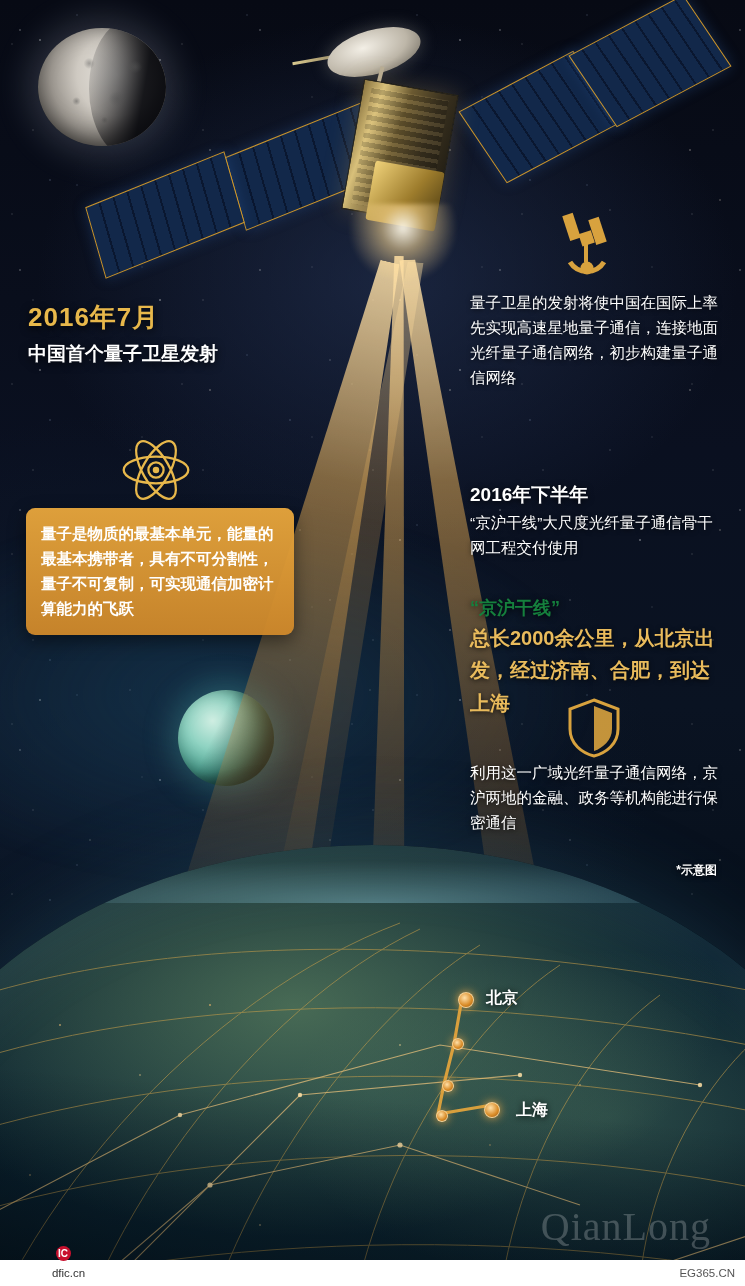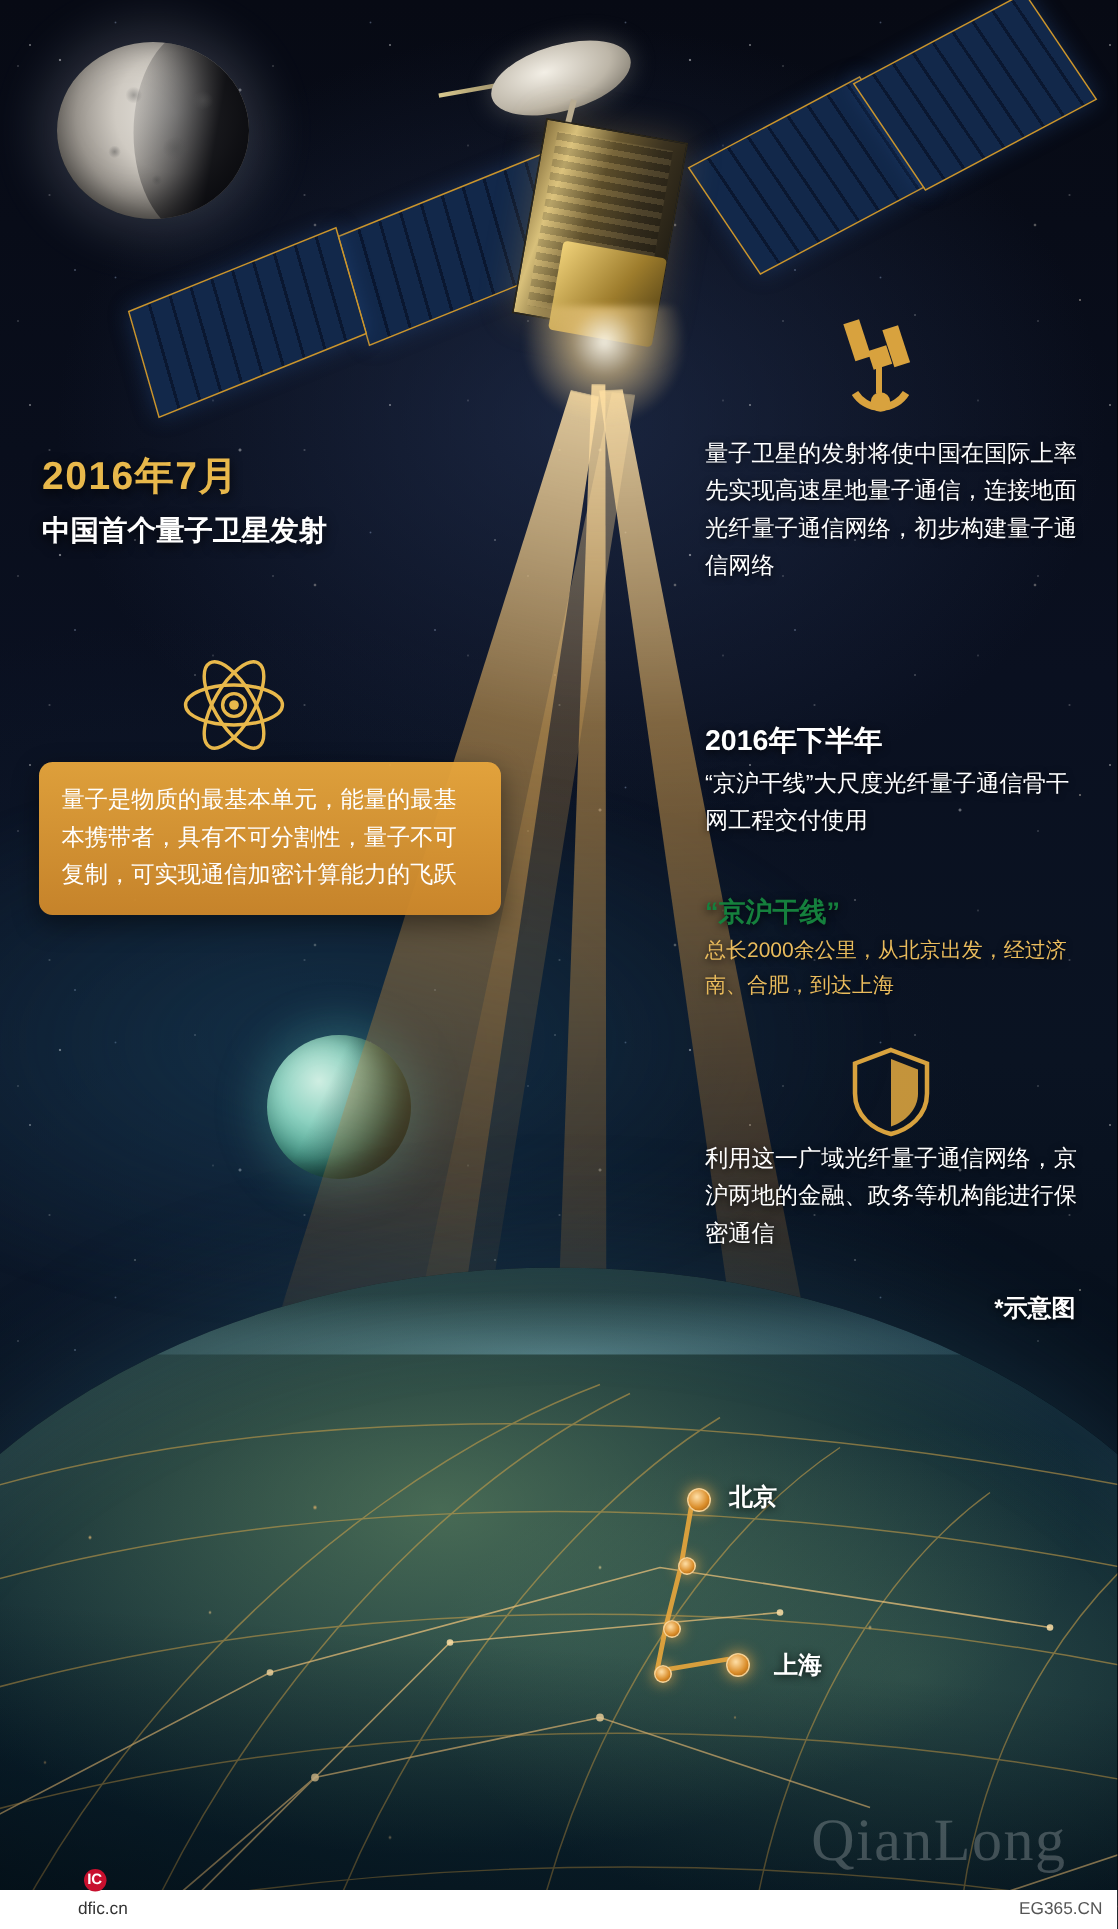--- a/index.html
+++ b/index.html
@@ -240,58 +240,59 @@
   .headline .l2 {
     font-size:19px; font-weight:bold; color:#ffffff;
     text-shadow: 0 2px 8px rgba(0,0,0,.85);
   }
 
   .atom-icon {
     position:absolute; left:118px; top:432px; width:76px; height:76px;
   }
 
   .callout-box {
-    position:absolute; left:26px; top:508px; width:308px;
+    position:absolute; left:26px; top:508px; width:268px;
     background: linear-gradient(180deg, rgba(230,165,60,.96), rgba(205,135,42,.96));
     border-radius:9px;
     padding:13px 15px 14px 15px;
     color:#ffffff;
     font-size:15.5px;
     line-height:1.62;
     box-shadow: 0 6px 18px rgba(0,0,0,.45);
+    font-weight: bold;
   }
 
   .right-col { position:absolute; left:470px; width:258px; }
 
   .sat-mini-icon { position:absolute; left:540px; top:210px; width:92px; height:76px; }
 
   .rtext {
     color:#ffffff;
     font-size:15.5px;
     line-height:1.62;
     text-shadow: 0 1px 5px rgba(0,0,0,.8);
   }
   .rhead {
     color:#ffffff; font-weight:bold; font-size:19px; line-height:1.5;
     text-shadow: 0 1px 6px rgba(0,0,0,.85);
   }
   .rhead-gold { color:#15803d; font-weight:bold; font-size:18px; line-height:1.5;
     text-shadow: 0 1px 6px rgba(0,0,0,.85); }
-  .rtext-gold { color:#e9bb5c; font-size:14px; line-height:1.62;
-    text-shadow: 0 1px 5px rgba(0,0,0,.8); }
+  .rtext-gold { color:#e9bb5c; font-size:20px; line-height:1.62;
+    text-shadow: 0 1px 5px rgba(0,0,0,.8); font-weight: bold; }
 
   .blk-a { top:290px; }
   .blk-b { top:481px; }
   .blk-c { top:595px; }
   .shield-icon { position:absolute; left:568px; top:698px; width:52px; height:60px; }
   .blk-d { top:760px; }
 
   .note-star {
     position:absolute; right:28px; top:862px;
-    color:#ffffff; font-size:16px; font-weight:bold;
+    color:#ffffff; font-size:12px; font-weight:bold;
     text-shadow: 0 1px 5px rgba(0,0,0,.85);
   }
 
   
   .city-label {
     position:absolute;
     color:#ffffff; font-size:16px; font-weight:bold;
     text-shadow: 0 1px 6px rgba(0,0,0,.9);
   }
   .lbl-beijing { left:486px; top:988px; }

